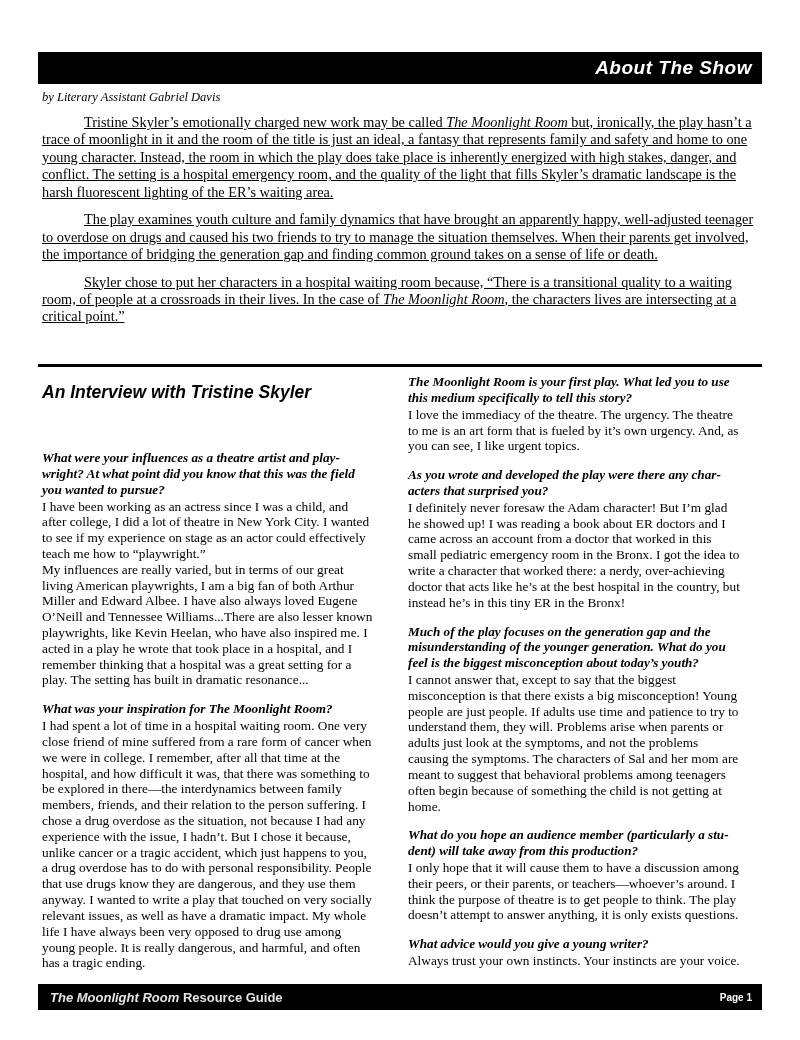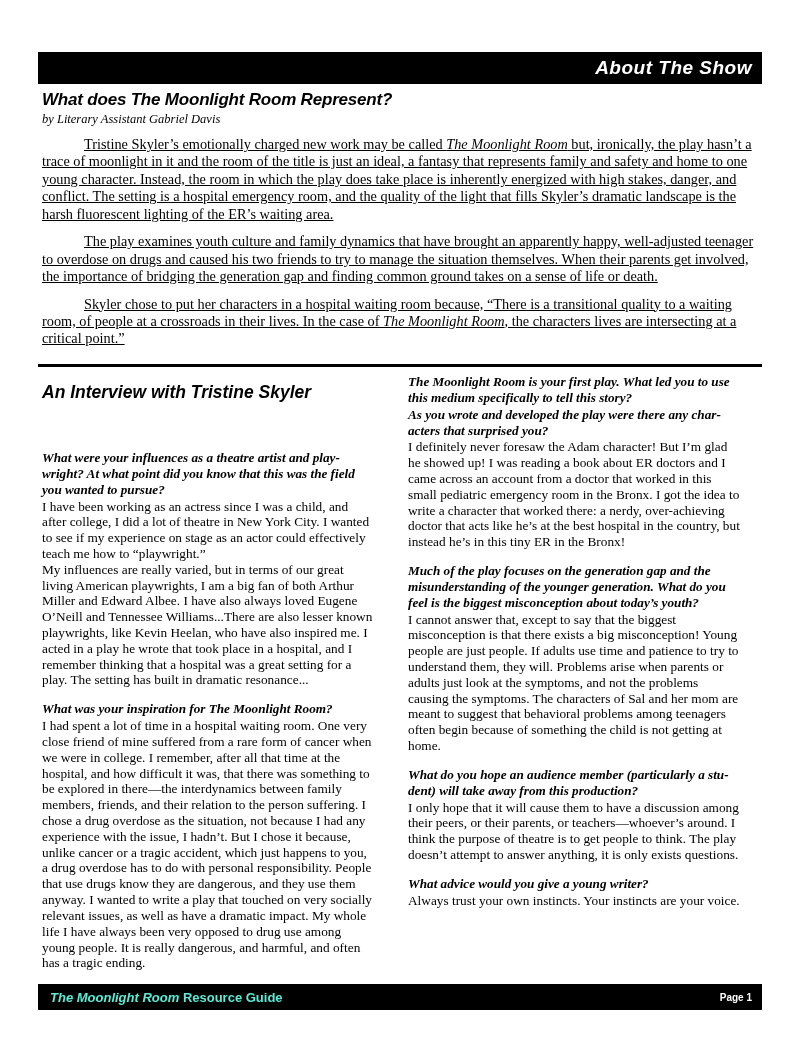--- a/index.html
+++ b/index.html
@@ -138,21 +138,21 @@
     width: 724px;
     height: 26px;
     background: #000000;
     display: flex;
     align-items: center;
     justify-content: space-between;
     box-sizing: border-box;
     padding: 0 10px 0 12px;
   }
   .footer-left {
-    color: #5eead4;
+    color: #e5e5e5;
     font-family: "Liberation Sans", sans-serif;
     font-size: 13px;
   }
   .footer-left .ft-title {
     font-weight: bold;
     font-style: italic;
   }
   .footer-left .ft-sub {
     font-weight: bold;
     font-style: normal;
@@ -167,21 +167,20 @@
 </head>
 <body>
 
 <div class="page">
 
   <div class="header-bar">
     <div class="header-title">About The Show</div>
   </div>
 
   <div class="top-section">
-    <h1 class="article-title">What does The Moonlight Room Represent?</h1>
     <div class="article-byline">by Literary Assistant Gabriel Davis</div>
     <div class="top-body">
       <p class="indent">Tristine Skyler’s emotionally charged new work may be called <span class="it">The Moonlight Room</span> but, ironically, the play hasn’t a trace of moonlight in it and the room of the title is just an ideal, a fantasy that represents family and safety and home to one young character.  Instead, the room in which the play does take place is inherently energized with high stakes, danger, and conflict.  The setting is a hospital emergency room, and the quality of the light that fills Skyler’s dramatic landscape is the harsh fluorescent lighting of the ER’s waiting area.</p>
       <p class="indent">The play examines youth culture and family dynamics that have brought an apparently happy, well-adjusted teenager to overdose on drugs and caused his two friends to try to manage the situation themselves.  When their parents get involved, the importance of bridging the generation gap and finding common ground takes on a sense of life or death.</p>
       <p class="indent">Skyler chose to put her characters in a hospital waiting room because, “There is a transitional quality to a waiting room, of people at a crossroads in their lives.  In the case of <span class="it">The Moonlight Room</span>, the characters lives are intersecting at a critical point.”</p>
     </div>
   </div>
 
   <div class="divider"></div>
 
@@ -189,20 +188,21 @@
 
   <div class="col col-left">
     <p class="q">What were your influences as a theatre artist and play-wright?  At what point did you know that this was the field you wanted to pursue?</p>
     <p class="a">I have been working as an actress since I was a child, and after college, I did a lot of theatre in New York City.  I wanted to see if my experience on stage as an actor could effectively teach me how to “playwright.”<br>My influences are really varied, but in terms of our great living American playwrights, I am a big fan of both Arthur Miller and Edward Albee.  I have also always loved Eugene O’Neill and Tennessee Williams...There are also lesser known playwrights, like Kevin Heelan, who have also inspired me.  I acted in a play he wrote that took place in a hospital, and I remember thinking that a hospital was a great setting for a play.  The setting has built in dramatic resonance...</p>
     <p class="q">What was your inspiration for <span class="it">The Moonlight Room</span>?</p>
     <p class="a">I had spent a lot of time in a hospital waiting room.  One very close friend of mine suffered from a rare form of cancer when we were in college.  I remember, after all that time at the hospital, and how difficult it was, that there was something to be explored in there—the interdynamics between family members, friends, and their relation to the person suffering.  I chose a drug overdose as the situation, not because I had any experience with the issue, I hadn’t.  But I chose it because, unlike cancer or a tragic accident, which just happens to you, a drug overdose has to do with personal responsibility.  People that use drugs know they are dangerous, and they use them anyway.  I wanted to write a play that touched on very socially relevant issues, as well as have a dramatic impact.  My whole life I have always been very opposed to drug use among young people.  It is really dangerous, and harmful, and often has a tragic ending.</p>
   </div>
 
   <div class="col col-right">
     <p class="q"><span class="it">The Moonlight Room</span> is your first play.  What led you to use this medium specifically to tell this story?</p>
+    <p class="a">I love the immediacy of the theatre.  The urgency.  The theatre to me is an art form that is fueled by it’s own urgency.  And, as you can see, I like urgent topics.</p>
     <p class="q">As you wrote and developed the play were there any char-acters that surprised you?</p>
     <p class="a">I definitely never foresaw the Adam character!  But I’m glad he showed up!  I was reading a book about ER doctors and I came across an account from a doctor that worked in this small pediatric emergency room in the Bronx.  I got the idea to write a character that worked there: a nerdy, over-achieving doctor that acts like he’s at the best hospital in the country, but instead he’s in this tiny ER in the Bronx!</p>
     <p class="q">Much of the play focuses on the generation gap and the misunderstanding of the younger generation.  What do you feel is the biggest misconception about today’s youth?</p>
     <p class="a">I cannot answer that, except to say that the biggest misconception is that there exists a big misconception!  Young people are just people.  If adults use time and patience to try to understand them, they will.  Problems arise when parents or adults just look at the symptoms, and not the problems causing the symptoms.  The characters of Sal and her mom are meant to suggest that behavioral problems among teenagers often begin because of something the child is not getting at home.</p>
     <p class="q">What do you hope an audience member (particularly a stu-dent) will take away from this production?</p>
     <p class="a">I only hope that it will cause them to have a discussion among their peers, or their parents, or teachers—whoever’s around.  I think the purpose of theatre is to get people to think.  The play doesn’t attempt to answer anything, it is only exists questions.</p>
     <p class="q">What advice would you give a young writer?</p>
     <p class="a">Always trust your own instincts.  Your instincts are your voice.</p>
   </div>
 

